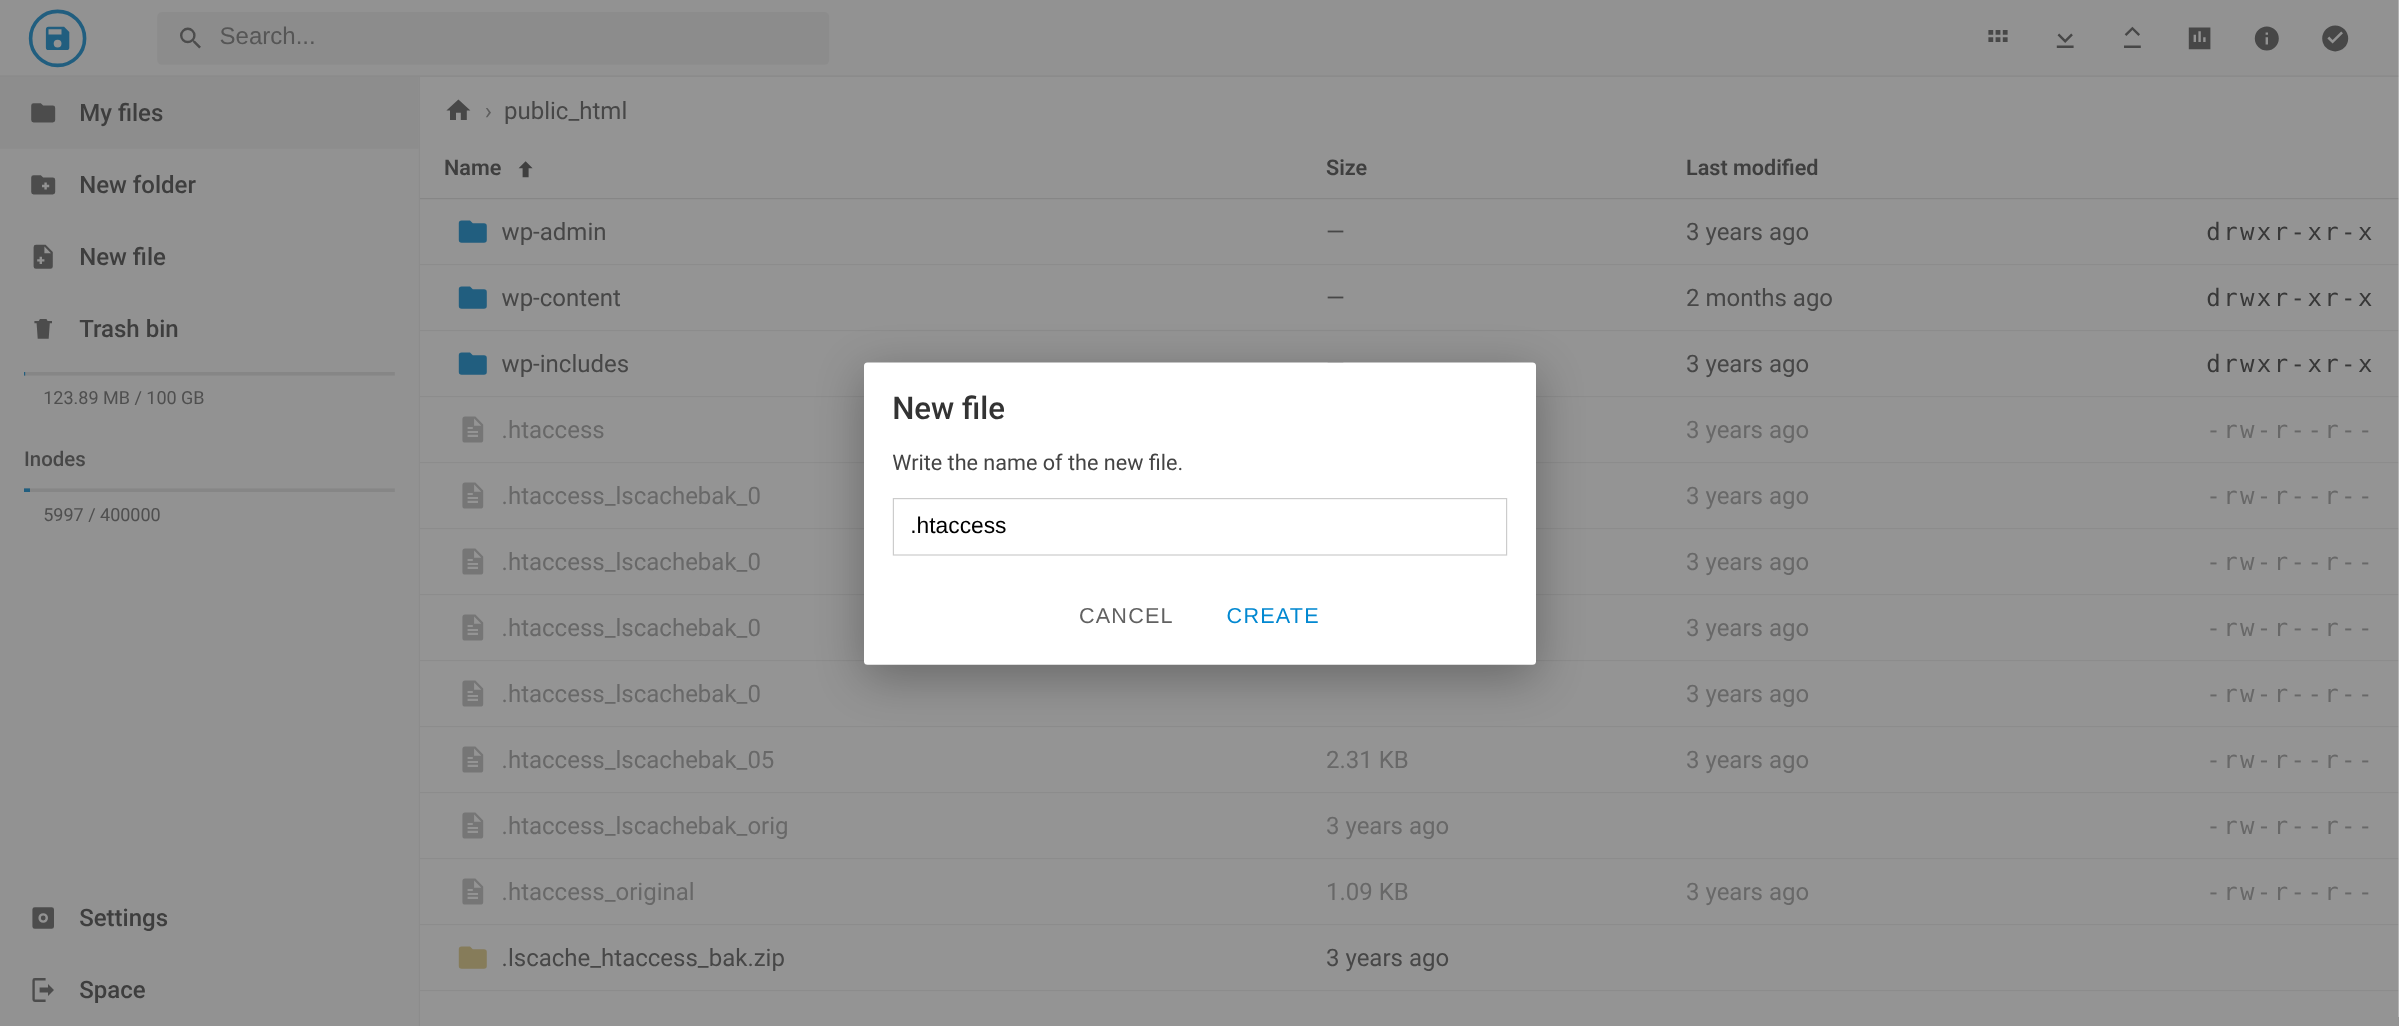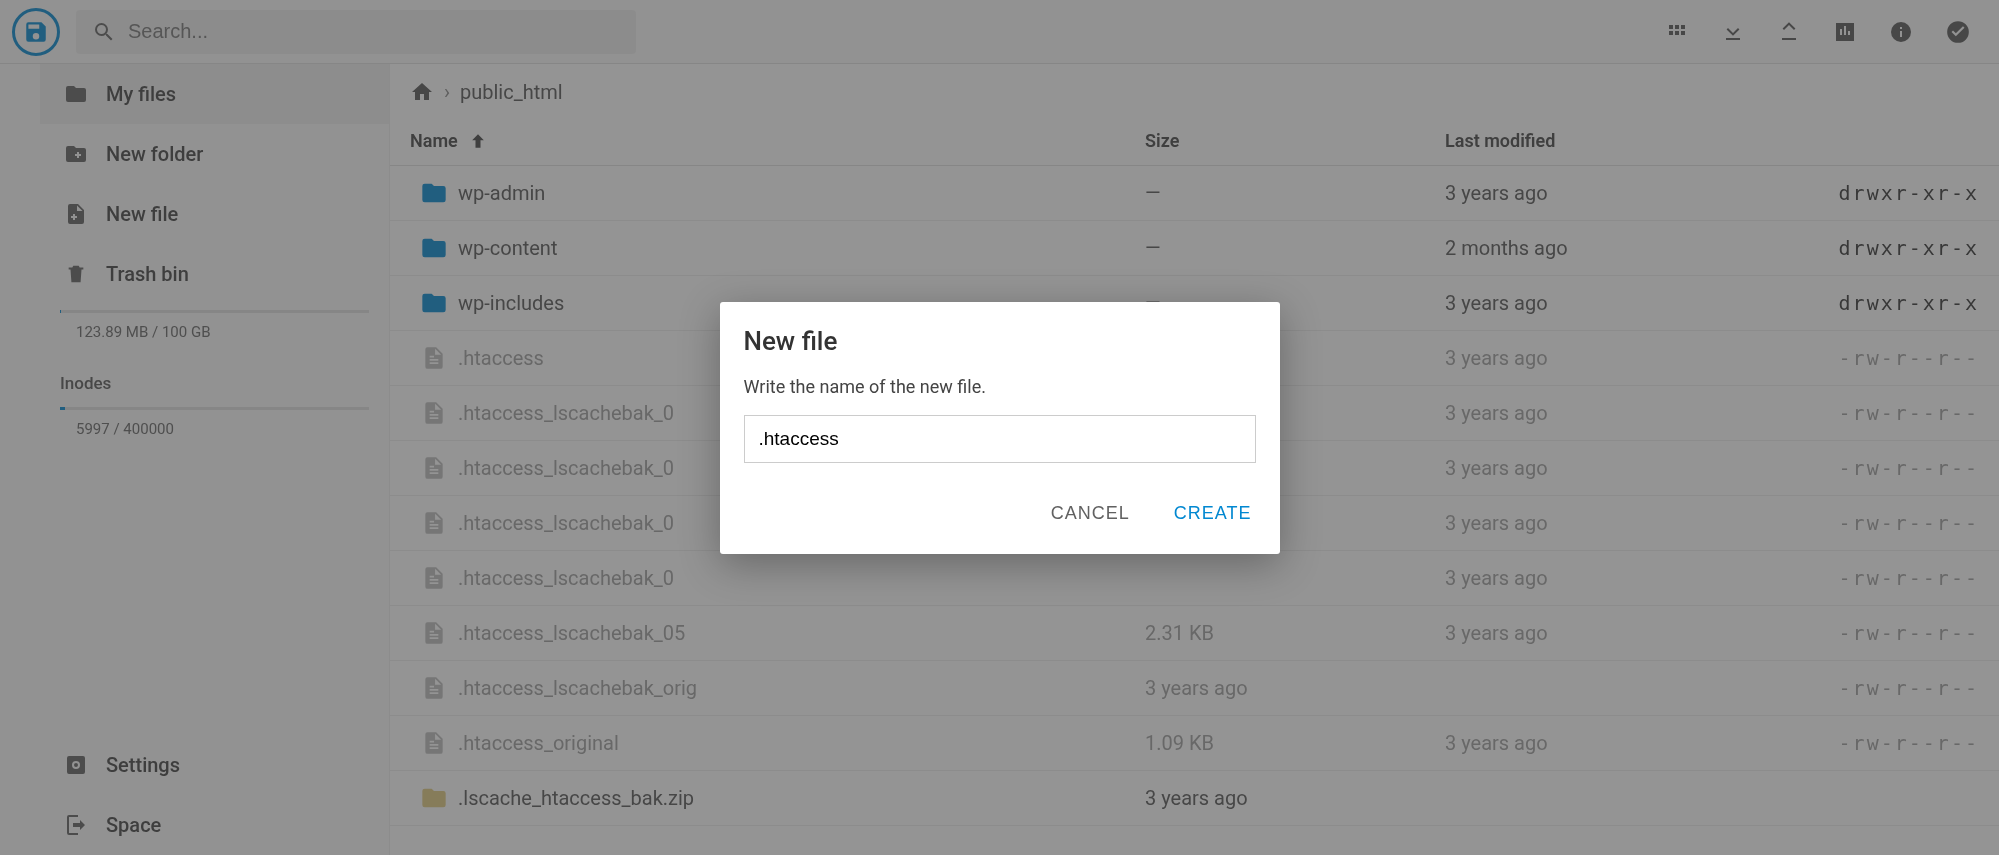--- a/index.html
+++ b/index.html
@@ -1,26 +1,26 @@
 <!DOCTYPE html>
 <html><head>
 <meta charset="utf-8">
 <style>
   * { box-sizing: border-box; margin: 0; padding: 0; }
   body { font-family: -apple-system, BlinkMacSystemFont, "Segoe UI", Roboto, Arial, sans-serif; background: #fafafa; color: #333; width: 1999px; height: 855px; overflow: hidden; position: relative; }
   
-  .topbar { height: 64px; background: #fafafa; display: flex; align-items: center; padding: 0 12px; border-bottom: 1px solid #e0e0e0; }
+  .topbar { height: 64px; background: #fafafa; display: flex; align-items: center; padding: 0 24px; border-bottom: 1px solid #e0e0e0; gap: 43px; }
   .logo { width: 48px; height: 48px; border-radius: 50%; border: 3px solid #0288d1; display: flex; align-items: center; justify-content: center; margin-right: 16px; color: #0288d1; cursor: pointer; }
   .search-wrap { background: #eee; border-radius: 4px; height: 44px; width: 560px; display: flex; align-items: center; padding: 0 16px; gap: 12px; }
   .search-wrap input { border: none; background: transparent; outline: none; font-size: 20px; flex: 1; color: #555; }
   .top-icons { margin-left: auto; display: flex; gap: 32px; align-items: center; padding-right: 16px; }
   .top-icons .ticon { color: #555; cursor: pointer; }
   
   .body-wrap { display: flex; height: calc(100% - 64px); }
-  .sidebar { width: 350px; background: #fafafa; border-right: 1px solid #eee; display: flex; flex-direction: column; margin-left: 40px; }
+  .sidebar { width: 350px; background: #fafafa; border-right: 1px solid #eee; display: flex; flex-direction: column; }
   .side-item { display: flex; align-items: center; gap: 18px; padding: 18px 24px; font-size: 20px; color: #424242; cursor: pointer; font-weight: 500; }
   .side-item .sicon { color: #616161; width: 24px; display: flex; justify-content: center; }
   .side-item.active { background: #f0f0f0; }
   .side-section { padding: 16px 20px 8px 20px; font-size: 17px; color: #555; font-weight: 500; }
   .side-bar-line { height: 3px; background: #e0e0e0; margin: 6px 20px; position: relative; }
   .side-bar-line .fill { position: absolute; left: 0; top: 0; height: 100%; background: #0288d1; }
   .side-sub { padding: 4px 20px 16px 36px; font-size: 15px; color: #666; }
   .side-spacer { flex: 1; }
   
   .main { flex: 1; background: #fff; overflow: hidden; }
@@ -40,21 +40,21 @@
   .row .fsize { flex: 0 0 300px; }
   .row .fmod { flex: 0 0 300px; }
   .row .fperm { flex: 1; font-family: ui-monospace, "SF Mono", Menlo, monospace; letter-spacing: 2px; text-align: right; }
   .row.folder .fperm { color: #333; }
   
   .overlay { position: absolute; inset: 0; background: rgba(60,60,60,0.55); display: flex; align-items: center; justify-content: center; }
   .dialog { background: #fff; width: 560px; border-radius: 3px; padding: 24px; box-shadow: 0 10px 40px rgba(0,0,0,0.3); }
   .dlg-title { font-size: 26px; font-weight: 500; color: #333; margin-bottom: 20px; }
   .dlg-msg { font-size: 18px; color: #444; margin-bottom: 18px; }
   .dlg-input { width: 100%; border: 1px solid #ccc; padding: 12px 14px; font-size: 19px; outline: none; }
-  .dlg-actions { display: flex; justify-content: flex-end; gap: 36px; margin-top: 34px; }
+  .dlg-actions { display: flex; justify-content: center; gap: 36px; margin-top: 34px; }
   .dlg-btn { background: none; border: none; font-size: 18px; font-weight: 500; letter-spacing: 1px; cursor: pointer; padding: 6px 4px; }
   .btn-cancel { color: #616161; }
   .btn-create { color: #0288d1; }
   
   svg { display: block; }
 </style>
 </head>
 <body>
 
 <div class="topbar">

